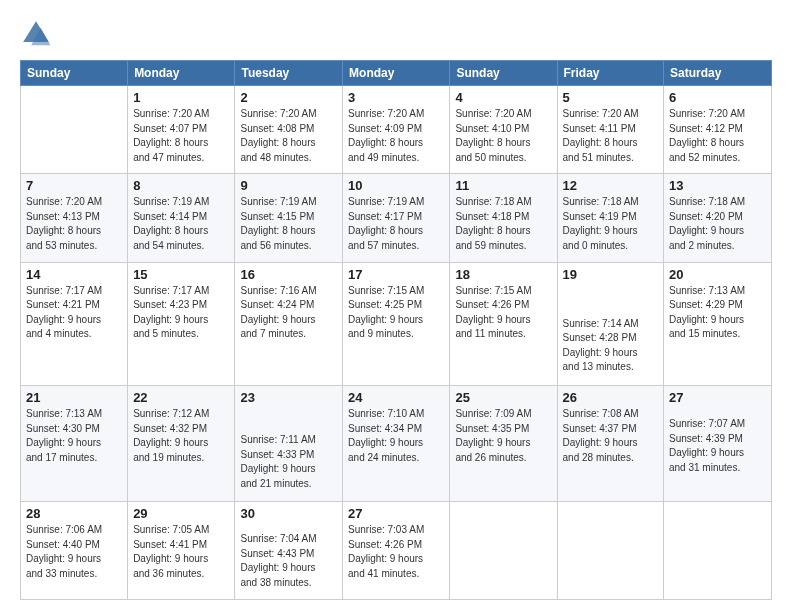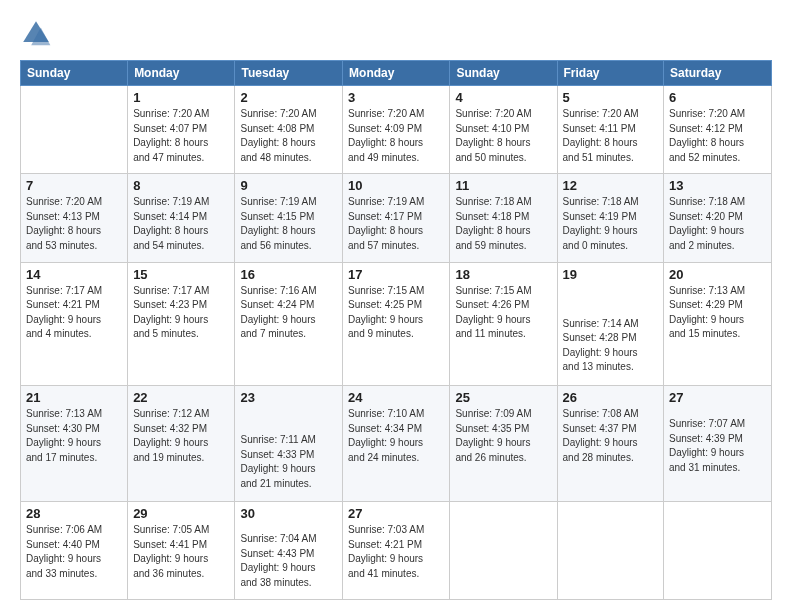--- a/index.html
+++ b/index.html
@@ -354,21 +354,21 @@
           <td>
             <span class="day-number">30</span>
             <div class="day-info" style="white-space: pre-line; margin-top: 11px;">Sunrise: 7:04 AM
 Sunset: 4:43 PM
 Daylight: 9 hours
 and 38 minutes.</div>
           </td>
           <td>
             <span class="day-number">27</span>
             <div class="day-info" style="white-space: pre-line;">Sunrise: 7:03 AM
-Sunset: 4:21 PM
+Sunset: 4:26 PM
 Daylight: 9 hours
 and 41 minutes.</div>
           </td>
           <td class="empty-cell"></td>
           <td class="empty-cell"></td>
           <td class="empty-cell"></td>
         </tr>
       </tbody>
   </table>
 </div>

